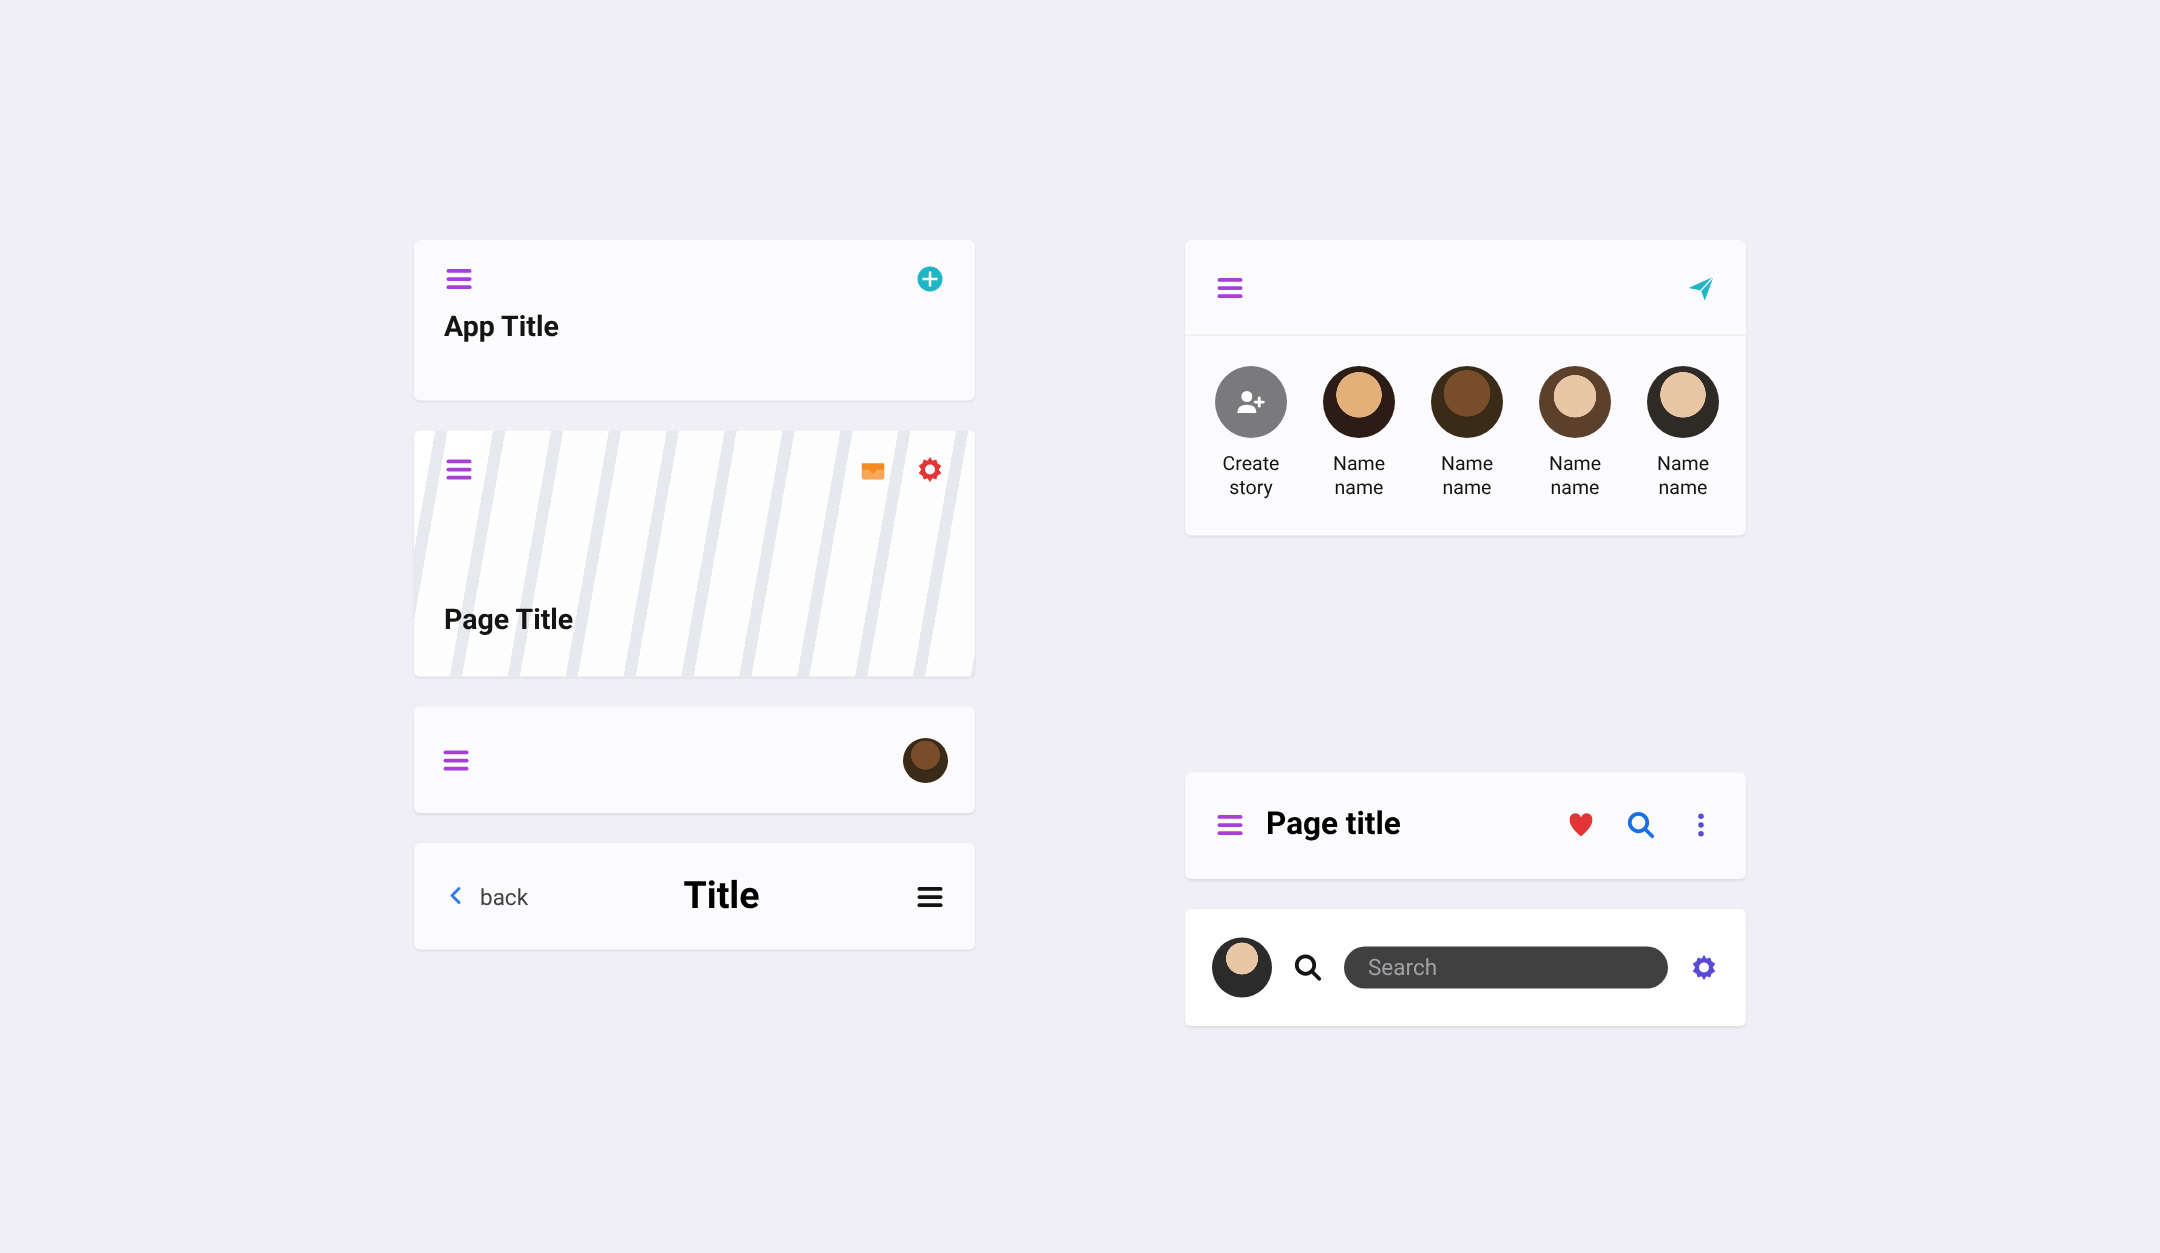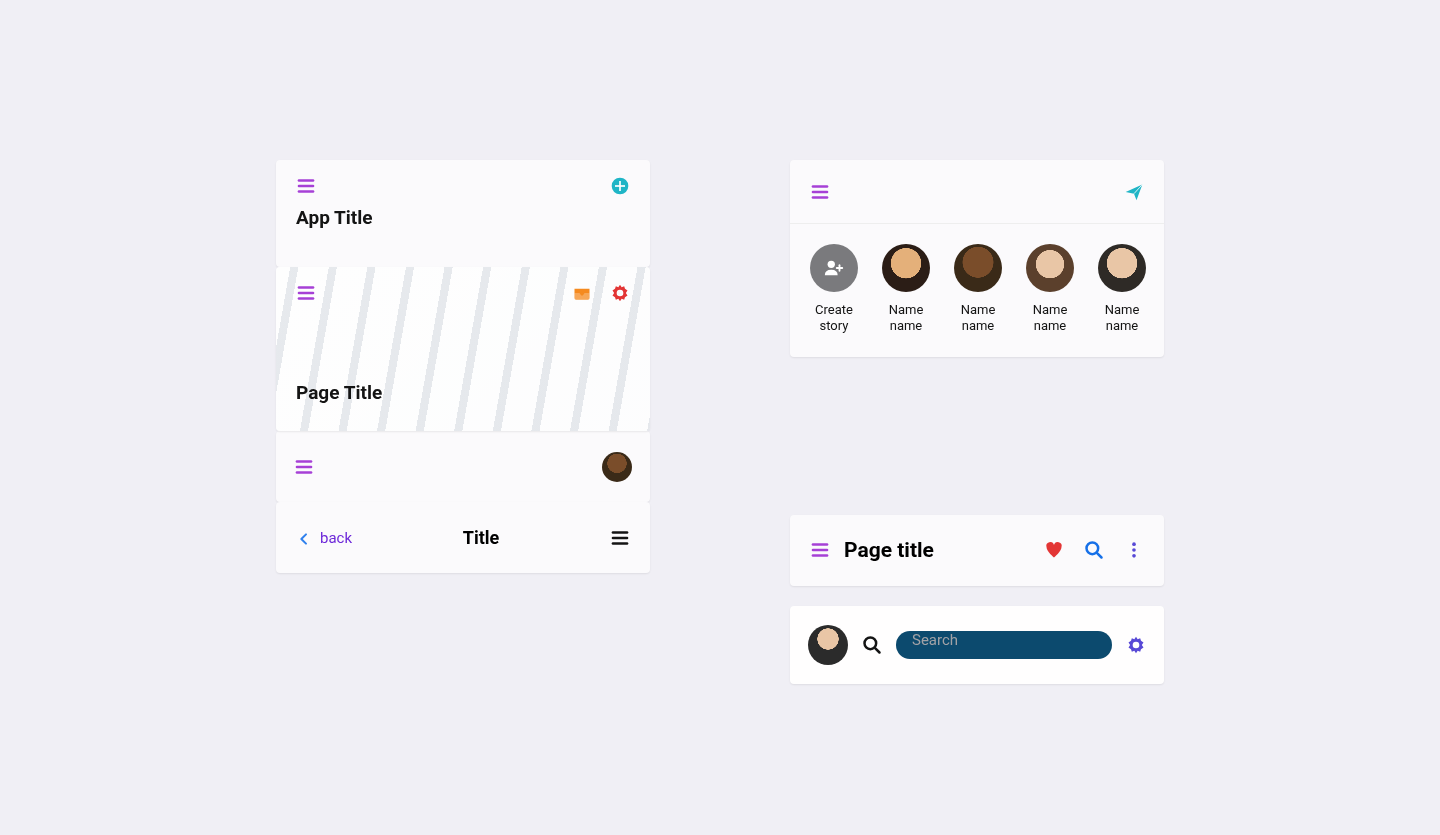--- a/index.html
+++ b/index.html
@@ -1,18 +1,18 @@
 <!DOCTYPE html>
 <html><head>
 <meta charset="utf-8">
 <style>
 * { box-sizing: border-box; margin: 0; padding: 0; }
 body { background: #f0eff5; font-family: -apple-system, BlinkMacSystemFont, "Segoe UI", Roboto, sans-serif; width: 1440px; height: 835px; padding: 0; }
 .panels { display: flex; gap: 140px; padding: 160px 0 0 276px; }
-.col { display: flex; flex-direction: column; }
+.col { display: flex; flex-direction: column; gap: 20px; }
 .card { background: #fbfafc; width: 374px; border-radius: 4px; box-shadow: 0 1px 2px rgba(0,0,0,.08); }
 
 
 .card1 { height: 107px; }
 .row { display: flex; align-items: center; justify-content: space-between; padding: 16px 20px 0 20px; }
 .title-big { font-size: 19px; font-weight: 700; color: #141414; padding: 10px 20px 18px 20px; }
 
 
 .icon { width: 20px; height: 20px; display: inline-flex; align-items: center; justify-content: center; }
 
@@ -21,22 +21,22 @@
 .card2 .stripes { position:absolute; inset:0; background: repeating-linear-gradient(100deg, #fff 0 14px, #e5e8ec 14px 22px, #fff 22px 38px); opacity:.9; }
 .card2 .row { position:relative; z-index:2; }
 .card2 .page-title { position:relative; z-index:2; font-size:19px; font-weight:700; color:#141414; padding: 78px 20px 18px 20px; }
 .r-icons { display:flex; gap:18px; align-items:center; }
 
 
 .card3 { height: 71px; display:flex; align-items:center; justify-content:space-between; padding:0 18px; }
 
 
 .card4 { height: 71px; display:flex; align-items:center; justify-content:space-between; padding:0 20px; }
-.back { display:flex; align-items:flex-end; gap:8px; color:#6d28d9; font-size:15px; cursor:pointer; }
-.center-title { font-size:18px; font-weight:700; }
+.back { display:flex; align-items:flex-start; gap:8px; color:#404040; font-size:15px; cursor:pointer; }
+.center-title { font-size:25px; font-weight:700; }
 
 
 .col-r .card { width: 374px; }
 .card5 { height: 64px; display:flex; align-items:center; justify-content:space-between; padding:0 20px; border-bottom:1px solid #eee; }
 .stories-wrap { border-radius:4px; }
 .stories { display:flex; gap:24px; padding:20px 20px 22px 20px; }
 .story { display:flex; flex-direction:column; align-items:center; gap:10px; width:50px; cursor:pointer;justify-content:space-between; }
 .story .avatar { width:48px; height:48px; border-radius:50%; background:#7a7a7d; display:flex; align-items:center; justify-content:center; }
 .story .label { font-size:13px; text-align:center; line-height:1.25; color:#141414; white-space:pre-line; }
 .avatar-face { width:48px; height:48px; border-radius:50%; background:#cbb8a0; position:relative; overflow:hidden; }
@@ -47,21 +47,21 @@
 .avatar-face.small { width:30px; height:30px; }
 
 
 .card6 { height:71px; display:flex; align-items:center; justify-content:space-between; padding:0 20px; }
 .card6 .pt { font-size:21px; font-weight:700; margin-left:14px; }
 .card6 .r-icons { gap:20px; }
 
 
 .card7 { height:78px; background:#fffefe; display:flex; align-items:center; gap:14px; padding:0 18px; }
 .avatar40 { width:40px; height:40px; border-radius:50%; background: radial-gradient(circle at 50% 35%, #e9c6a6 0 32%, #2b2b2b 33% 100%); }
-.search-box { flex:1; background:#0c4a6e; border-radius:20px; height:28px; display:flex; align-items:flex-start; padding:0 16px; color:#a2a2a6; font-size:15px; }
+.search-box { flex:1; background:#404040; border-radius:20px; height:28px; display:flex; align-items:center; padding:0 16px; color:#a2a2a6; font-size:15px; }
 
 
 .col-r { gap: 0; }
 .col-r .gap-big { height: 158px; }
 .col-r .gap-sm { height: 20px; }
 
 
 .purple { color:#a640d6; fill:#a640d6; }
 .teal { color:#1fb5c6; fill:#1fb5c6; }
 .orange { color:#f58a1f; fill:#f58a1f; }

